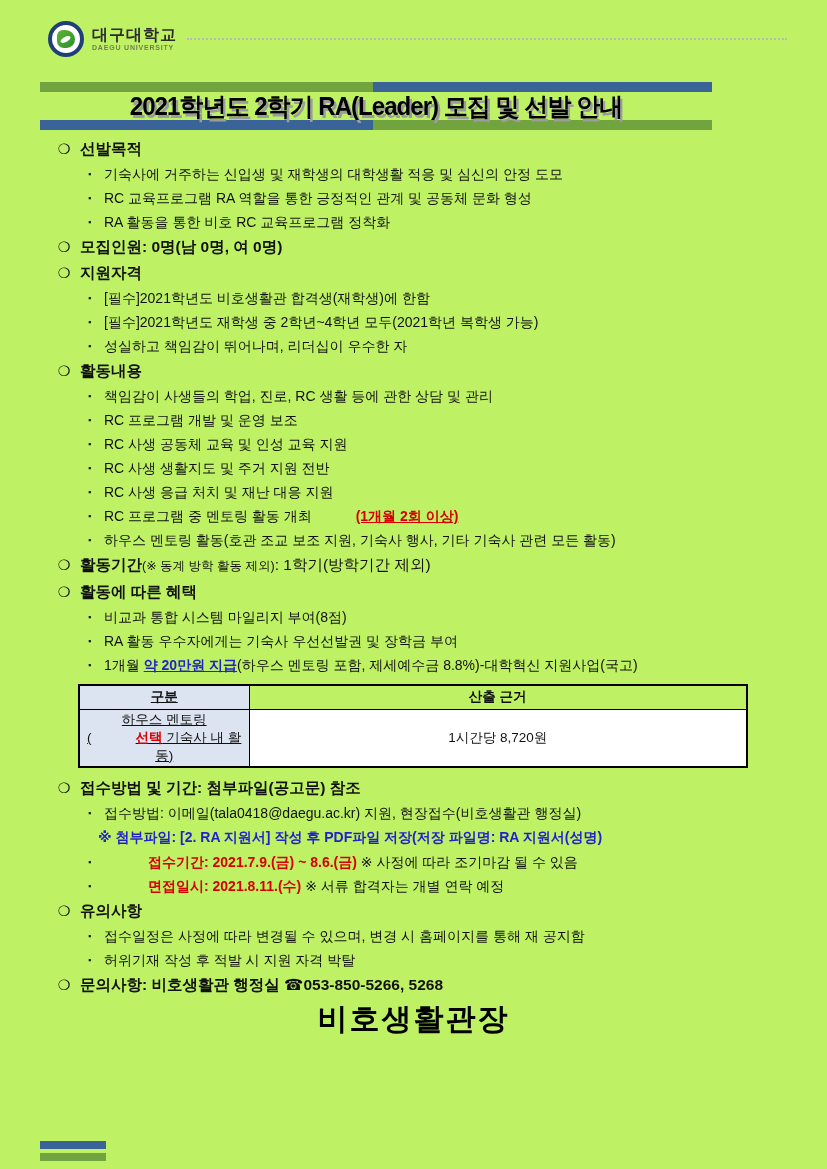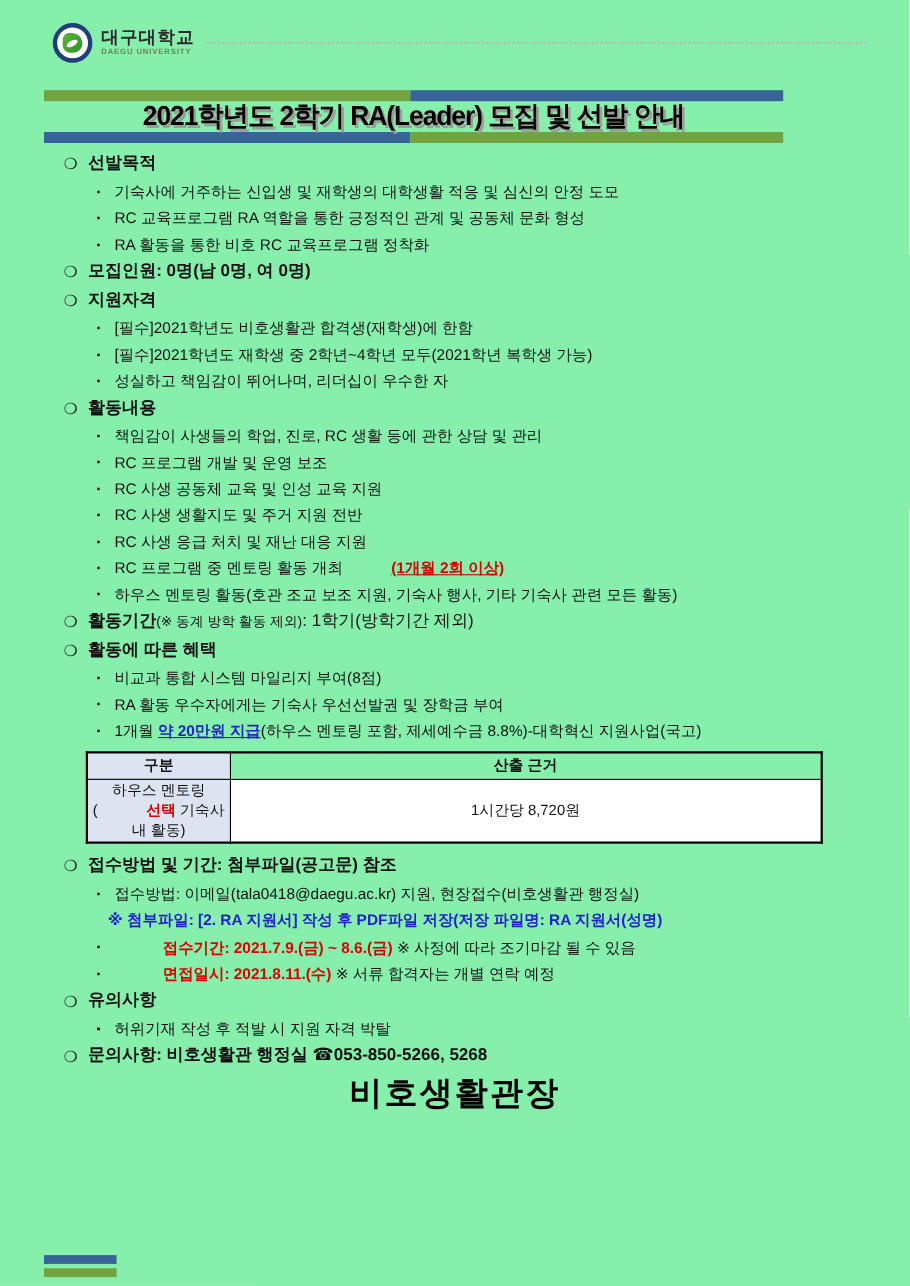--- a/index.html
+++ b/index.html
@@ -2,21 +2,21 @@
 <html lang="ko" style="--green: #71a33f; --blue: #3a6497; --red: #d60000; --bluetext: #2222cc; --tablehead: #dce4f2;"><head>
 <meta charset="utf-8">
 <style>
   :root{
     --green:#71a33f; --blue:#3a6497; --red:#d60000; --bluetext:#2222cc;
     --tablehead:#dce4f2; --ink:#111;
   }
   *{box-sizing:border-box;}
   html,body{margin:0;padding:0;background:#fff;}
   .page{
-    position:relative; width:827px; height:1169px; background:#86efac;
+    position:relative; width:827px; height:1169px; background:#bef264;
     font-family:"Liberation Sans","DejaVu Sans",sans-serif; color:var(--ink);
     overflow:hidden;
   }
   
   .logo-row{display:flex;align-items:center;padding:20px 36px 0 48px;height:58px;}
   .emblem{position:relative;width:36px;height:36px;border-radius:50%;
     border:4px solid #1e3f7a;background:#fff;flex:0 0 auto;}
   .emblem-core{position:absolute;left:5px;top:5px;width:18px;height:18px;
     background:linear-gradient(135deg,#5cb531,#2e8f2e);border-radius:38% 62% 55% 45%;}
   .emblem-core:after{content:"";position:absolute;left:3px;top:7px;width:11px;height:5px;
@@ -48,21 +48,21 @@
   .sg-n{font-weight:normal;}
   .sg-red{color:var(--red);padding-left:44px;}
   .sg-blue{color:var(--bluetext);}
   .sg-u{text-decoration:underline;}
   .sg-small{font-size:12.5px;}
   
   .calc-table{border-collapse:collapse;margin:7px 0 7px 20px;width:670px;
     border:2px solid #000;font-size:13.5px;}
   .calc-table th,.calc-table td{border:1px solid #000;text-align:center;padding:1px 4px;}
   .calc-table th{font-weight:bold;height:24px;}
-  .col-label{width:130px;background:var(--tablehead);}
+  .col-label{width:170px;background:var(--tablehead);text-decoration:underline;}
   .calc-table td{height:38px;}
   .lbl-line{line-height:18px;}
   .val-cell{background:#fff;}
   
   .signature{margin-top:1px;text-align:center;font-size:30px;font-weight:900;
     letter-spacing:2px;color:#000;}
   .footer-bars{position:absolute;left:40px;bottom:8px;}
   .fb{width:66px;height:8px;margin-top:4px;}
 </style>
 </head>
@@ -132,21 +132,21 @@
             <td class="val-cell">1시간당 8,720원</td>
           </tr>
         </tbody>
       </table>
       <div class="line h-line"><span class="marker">❍</span><span>접수방법 및 기간: 첨부파일(공고문) 참조</span></div>
       <div class="line li-line"><span class="marker">▪</span><span>접수방법: 이메일(tala0418@daegu.ac.kr) 지원, 현장접수(비호생활관 행정실)</span></div>
       <div class="line note-line"><span class="sg-b sg-blue">※ 첨부파일: [2. RA 지원서] 작성 후 PDF파일 저장(저장 파일명: RA 지원서(성명)</span></div>
       <div class="line li-line"><span class="marker">▪</span><span class="sg-b sg-red">접수기간: 2021.7.9.(금) ~ 8.6.(금)</span><span> ※ 사정에 따라 조기마감 될 수 있음</span></div>
       <div class="line li-line"><span class="marker">▪</span><span class="sg-b sg-red">면접일시: 2021.8.11.(수)</span><span> ※ 서류 합격자는 개별 연락 예정</span></div>
       <div class="line h-line"><span class="marker">❍</span><span>유의사항</span></div>
-      <div class="line li-line"><span class="marker">▪</span></div>
+      <div class="line li-line"><span class="marker">▪</span><span>접수일정은 사정에 따라 변경될 수 있으며, 변경 시 홈페이지를 통해 재 공지함</span></div>
       <div class="line li-line"><span class="marker">▪</span><span>허위기재 작성 후 적발 시 지원 자격 박탈</span></div>
       <div class="line h-line"><span class="marker">❍</span><span>문의사항: 비호생활관 행정실 ☎053-850-5266, 5268</span></div>
     </main>
 
   <div class="signature">비호생활관장</div>
 
   <div class="footer-bars">
     <div class="fb bg-blue"></div>
     <div class="fb bg-green"></div>
   </div>

